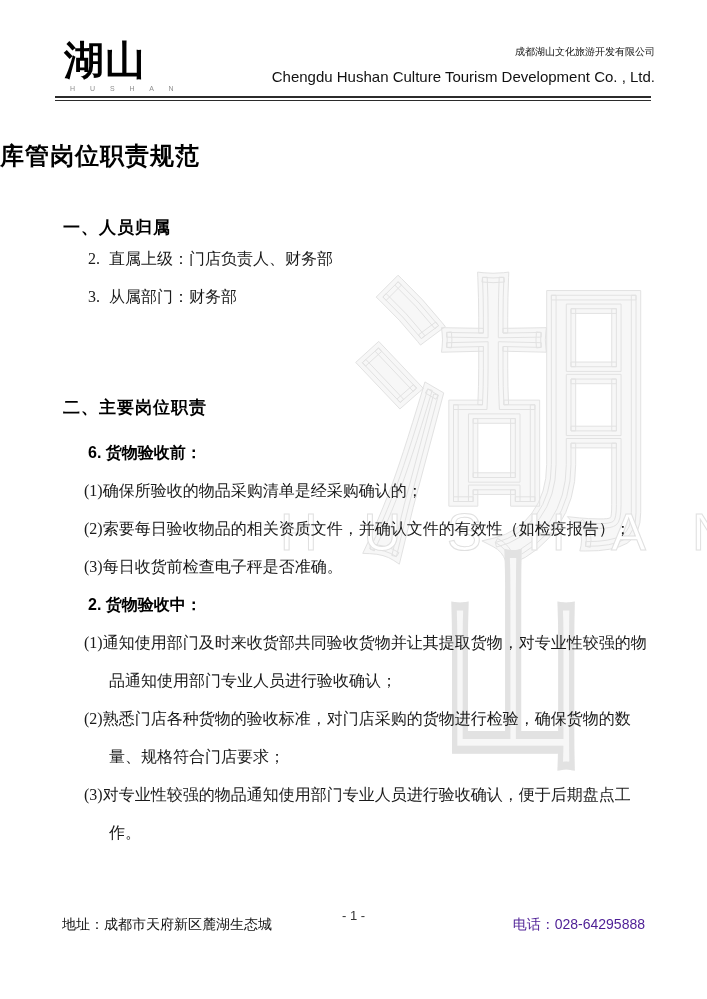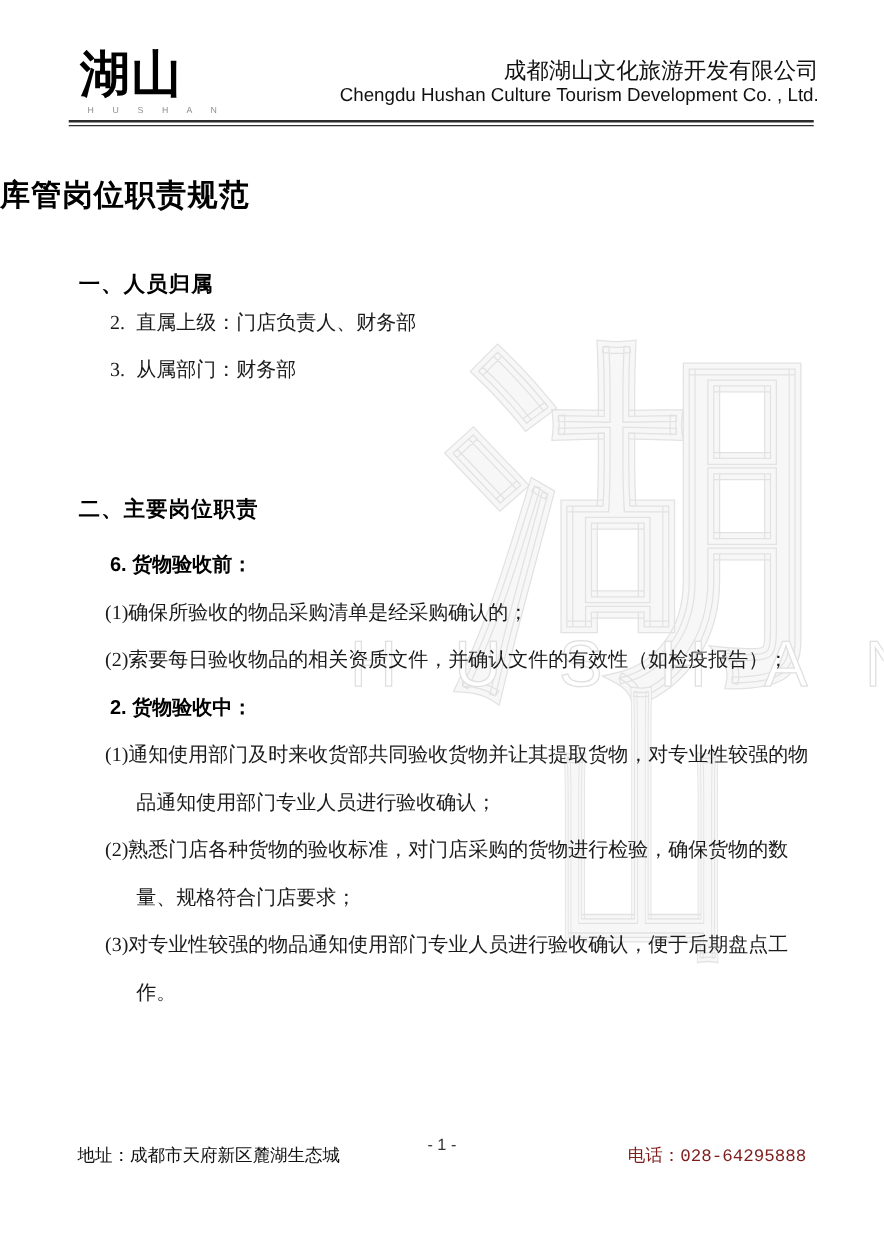--- a/index.html
+++ b/index.html
@@ -39,21 +39,21 @@
     font-size:40px;font-weight:900;color:#000;letter-spacing:1px;line-height:1;
   }
   .logo-en{
     position:absolute;left:70px;top:85px;
     font-family:"Liberation Sans","DejaVu Sans",sans-serif;
     font-size:7px;letter-spacing:6.5px;color:#8f8f8f;line-height:1;
   }
   .company-cn{
     position:absolute;right:52px;top:46px;
     font-family:"Liberation Sans","DejaVu Sans",sans-serif;
-    font-size:18px;color:#111;line-height:1.2;
+    font-size:10px;color:#111;line-height:1.2;
   }
   .company-en{
     position:absolute;right:52px;top:68px;
     font-family:"Liberation Sans","DejaVu Sans",sans-serif;
     font-size:15px;color:#111;line-height:1.2;
   }
   .header-rule{
     position:absolute;left:55px;top:96px;width:596px;height:2px;
     border-top:2px solid #2b2b2b;border-bottom:1px solid #2b2b2b;
   }
@@ -88,21 +88,21 @@
     position:absolute;left:62px;top:916px;font-size:14px;
     font-family:"Liberation Sans","DejaVu Sans",sans-serif;color:#111;
   }
   .footer-page{
     position:absolute;left:0;top:908px;width:100%;text-align:center;
     font-size:13px;color:#333;
     font-family:"Liberation Sans","DejaVu Sans",sans-serif;
   }
   .footer-phone{
     position:absolute;right:62px;top:916px;font-size:14px;
-    font-family:Liberation Mono, monospace;color:#7f1d1d;
+    font-family:Liberation Sans, sans-serif;color:#4c1d95;
   }
 </style>
 </head>
 <body>
 
 <div class="page">
 
   <div class="wm wm-hu">湖</div>
   <div class="wm wm-hushan">HUSHAN</div>
   <div class="wm wm-shan">山</div>
@@ -125,20 +125,21 @@
       <div class="line">
         <span class="num">3.</span><span>从属部门：财务部</span>
       </div>
     </div>
 
     <div class="sec-heading sec2-heading">二、主要岗位职责</div>
     <div class="sec2-body">
       <div class="sub-heading">6. 货物验收前：</div>
       <p><span>(1)</span><span>确保所验收的物品采购清单是经采购确认的；</span></p>
       <p><span>(2)</span><span>索要每日验收物品的相关资质文件，并确认文件的有效性（如检疫报告）；</span></p>
+      <p><span>(3)</span><span>每日收货前检查电子秤是否准确。</span></p>
 
       <div class="sub-heading">2. 货物验收中：</div>
       <p><span>(1)</span><span>通知使用部门及时来收货部共同验收货物并让其提取货物，对专业性较强的物品通知使用部门专业人员进行验收确认；</span></p>
       <p><span>(2)</span><span>熟悉门店各种货物的验收标准，对门店采购的货物进行检验，确保货物的数量、规格符合门店要求；</span></p>
       <p><span>(3)</span><span>对专业性较强的物品通知使用部门专业人员进行验收确认，便于后期盘点工作。</span></p>
     </div>
 
     <div class="footer-address">地址：成都市天府新区麓湖生态城</div>
     <div class="footer-page">- 1 -</div>
     <div class="footer-phone">电话：028-64295888</div>

